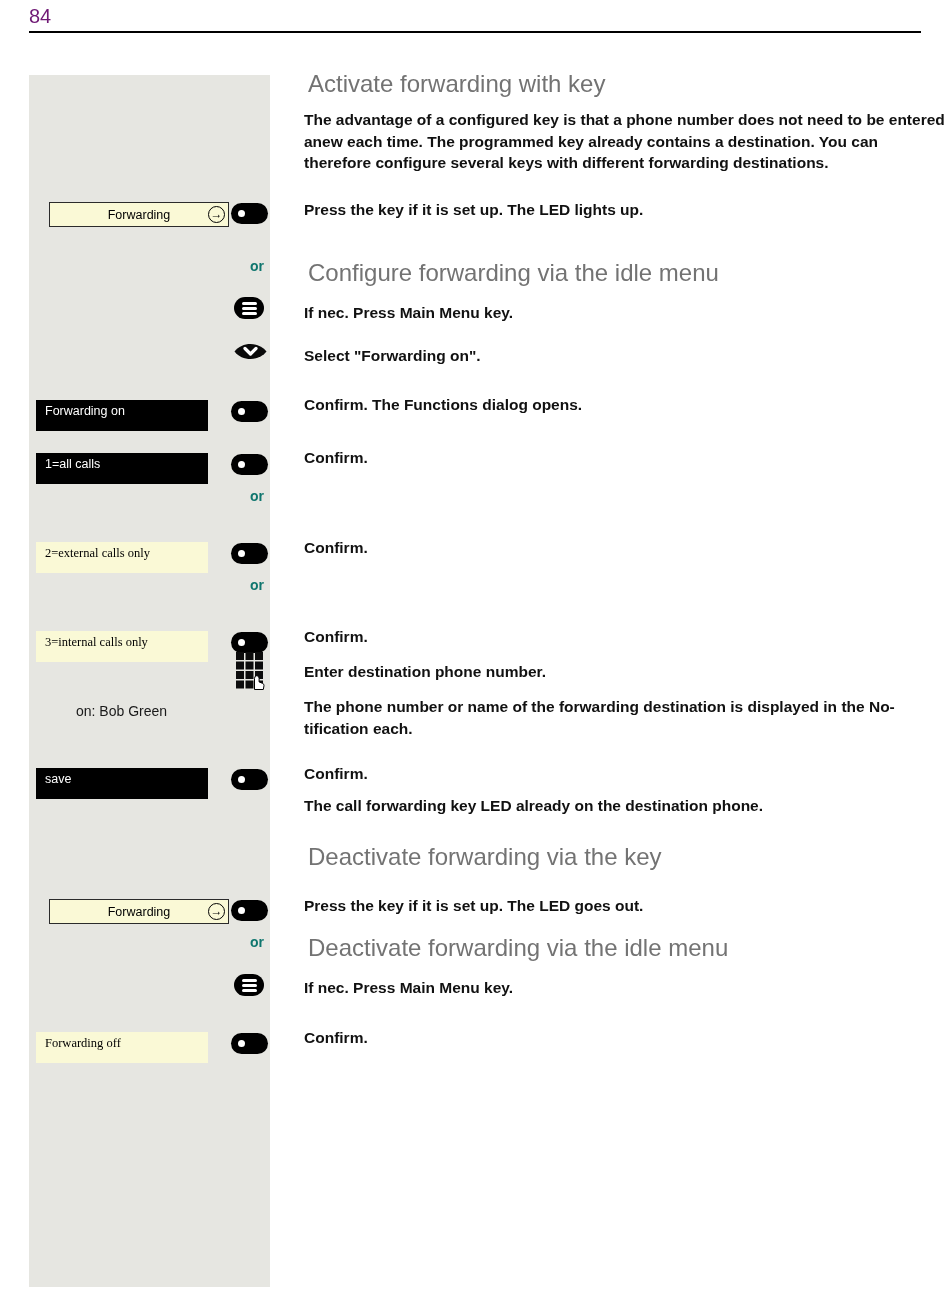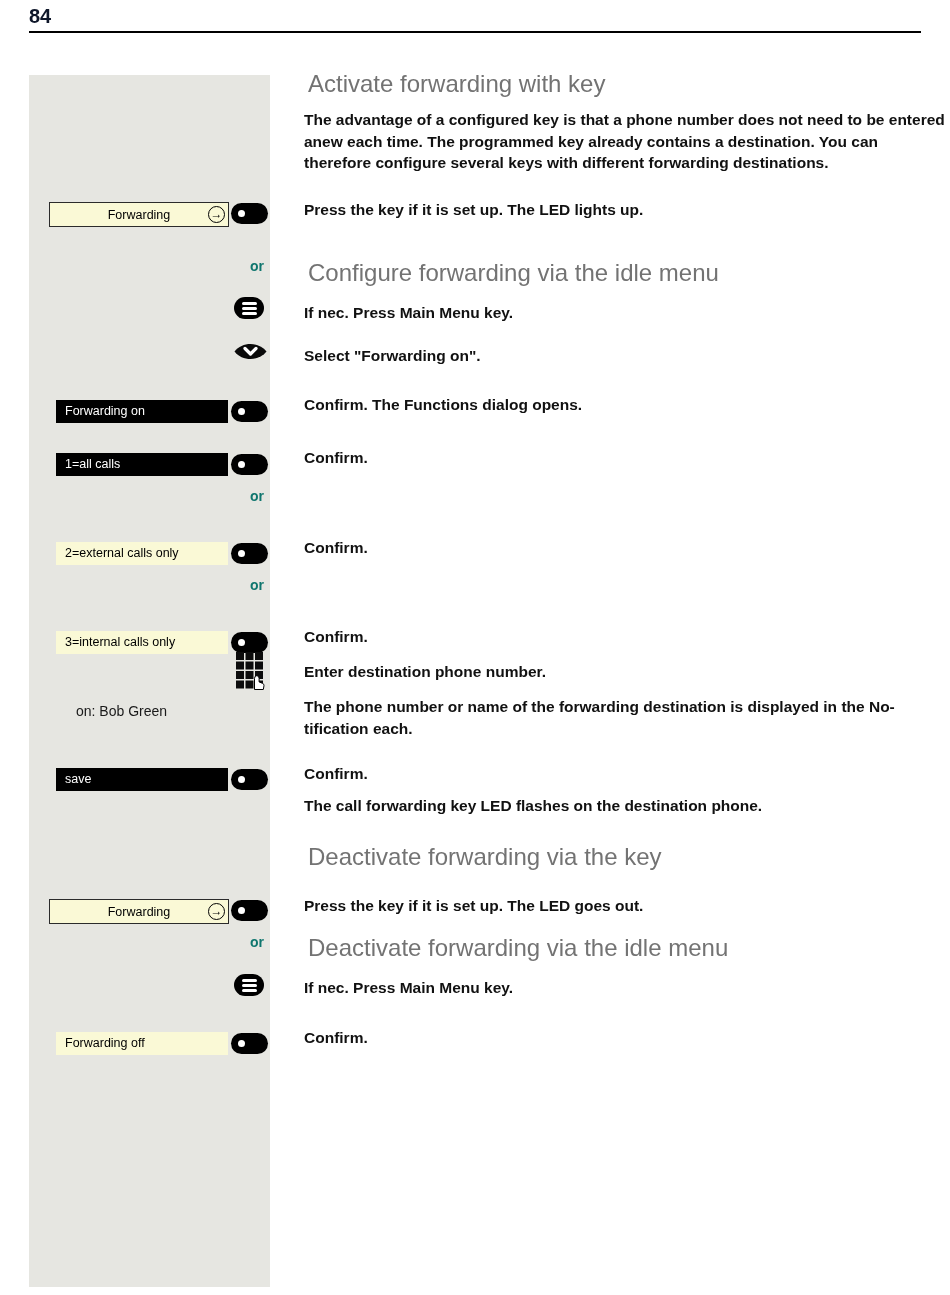--- a/index.html
+++ b/index.html
@@ -2,31 +2,31 @@
 <html><head>
 <meta charset="utf-8">
 <style>
   * { margin:0; padding:0; box-sizing:border-box; }
   body {
     width:950px; height:1295px; background:#ffffff; position:relative;
     font-family:"Liberation Sans", sans-serif; color:#111;
     overflow:hidden;
   }
   .abs { position:absolute; }
-  .page-number { left:29px; top:5px; font-size:20px; color:#0f172a;font-weight:bold; }
+  .page-number { left:29px; top:5px; font-size:20px; color:#701a75; }
   .rule { left:29px; top:31px; width:892px; height:2px; background:#000; }
   .sidebar { left:29px; top:75px; width:241px; height:1212px; background:#e6e6e1; }
 
   
   .key {
-    left:56px; width:172px; height:23px;
+    left:36px; width:172px; height:31px;
     font-size:12.5px; line-height:23px; white-space:nowrap; overflow:hidden;
   }
   .key.black  { background:#000; color:#fff; padding-left:9px; }
-  .key.yellow { background:#faf9d6; color:#000; padding-left:9px; }
+  .key.yellow { background:#faf9d6; color:#000; padding-left:9px;font-family:Liberation Serif, serif; }
   .key.bordered {
     left:49px; width:180px; height:25px; background:#faf9d6; color:#000;
     border:1px solid #2b2b2b; display:flex; align-items:center; justify-content:center;
     padding-left:0; line-height:normal;
   }
   .arrow-circle {
     position:absolute; right:3px; top:2.5px; width:17px; height:17px;
     border:1.6px solid #000; border-radius:50%;
     display:flex; align-items:center; justify-content:center;
     font-size:12px; font-weight:bold; color:#000; background:transparent;
@@ -161,20 +161,20 @@
 <div class="abs body-text" style="top:302px">If nec. Press Main Menu key.</div>
 <div class="abs body-text" style="top:345px">Select "Forwarding on".</div>
 <div class="abs body-text" style="top:394px">Confirm. The Functions dialog opens.</div>
 <div class="abs body-text" style="top:447px">Confirm.</div>
 <div class="abs body-text" style="top:537px">Confirm.</div>
 <div class="abs body-text" style="top:626px">Confirm.</div>
 <div class="abs body-text" style="top:661px">Enter destination phone number.</div>
 <div class="abs body-text" style="top:696px">The phone number or name of the forwarding destination is displayed in the No-</div>
 <div class="abs body-text" style="top:717.5px">tification each.</div>
 <div class="abs body-text" style="top:763px">Confirm.</div>
-<div class="abs body-text" style="top:795px">The call forwarding key LED flashes on the destination phone.</div>
+<div class="abs body-text" style="top:795px">The call forwarding key LED already on the destination phone.</div>
 
 <div class="abs h-green" style="top:843px">Deactivate forwarding via the key</div>
 <div class="abs body-text" style="top:895px">Press the key if it is set up. The LED goes out.</div>
 
 <div class="abs h-green" style="top:934px">Deactivate forwarding via the idle menu</div>
 <div class="abs body-text" style="top:977px">If nec. Press Main Menu key.</div>
 <div class="abs body-text" style="top:1027px">Confirm.</div>
 
 </body></html>

